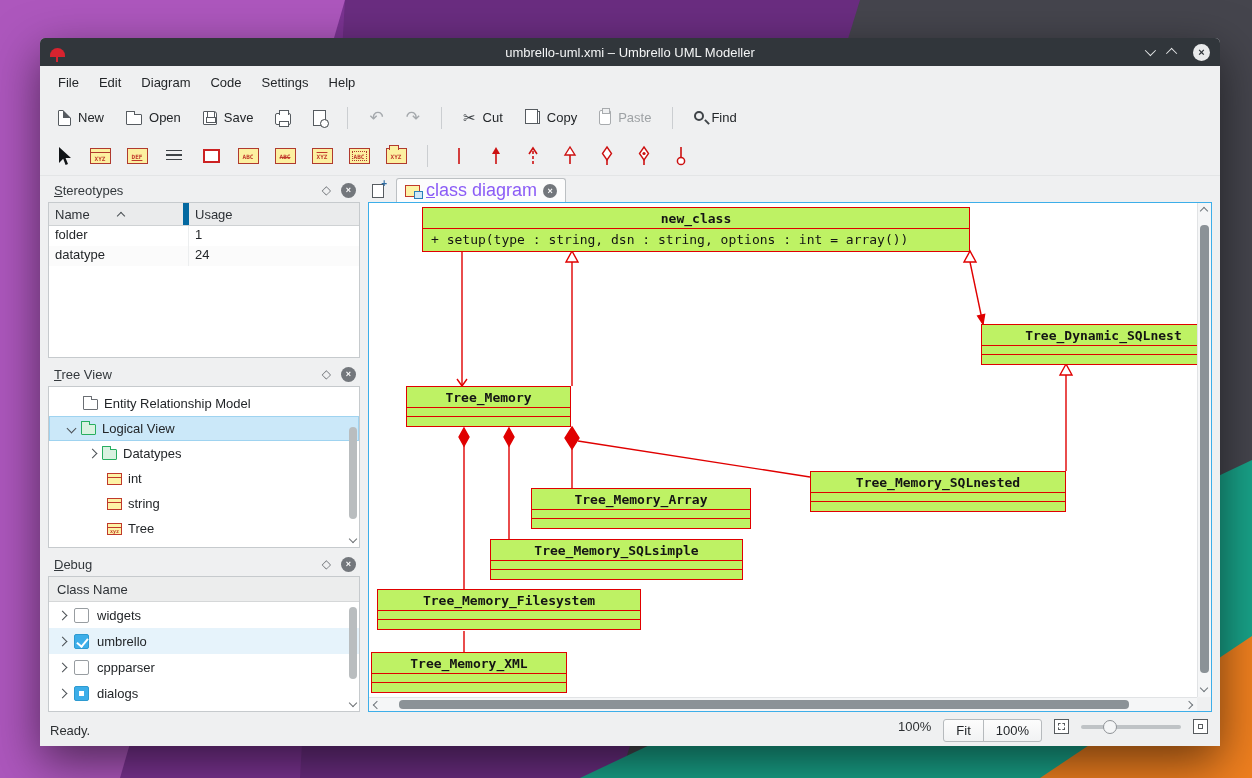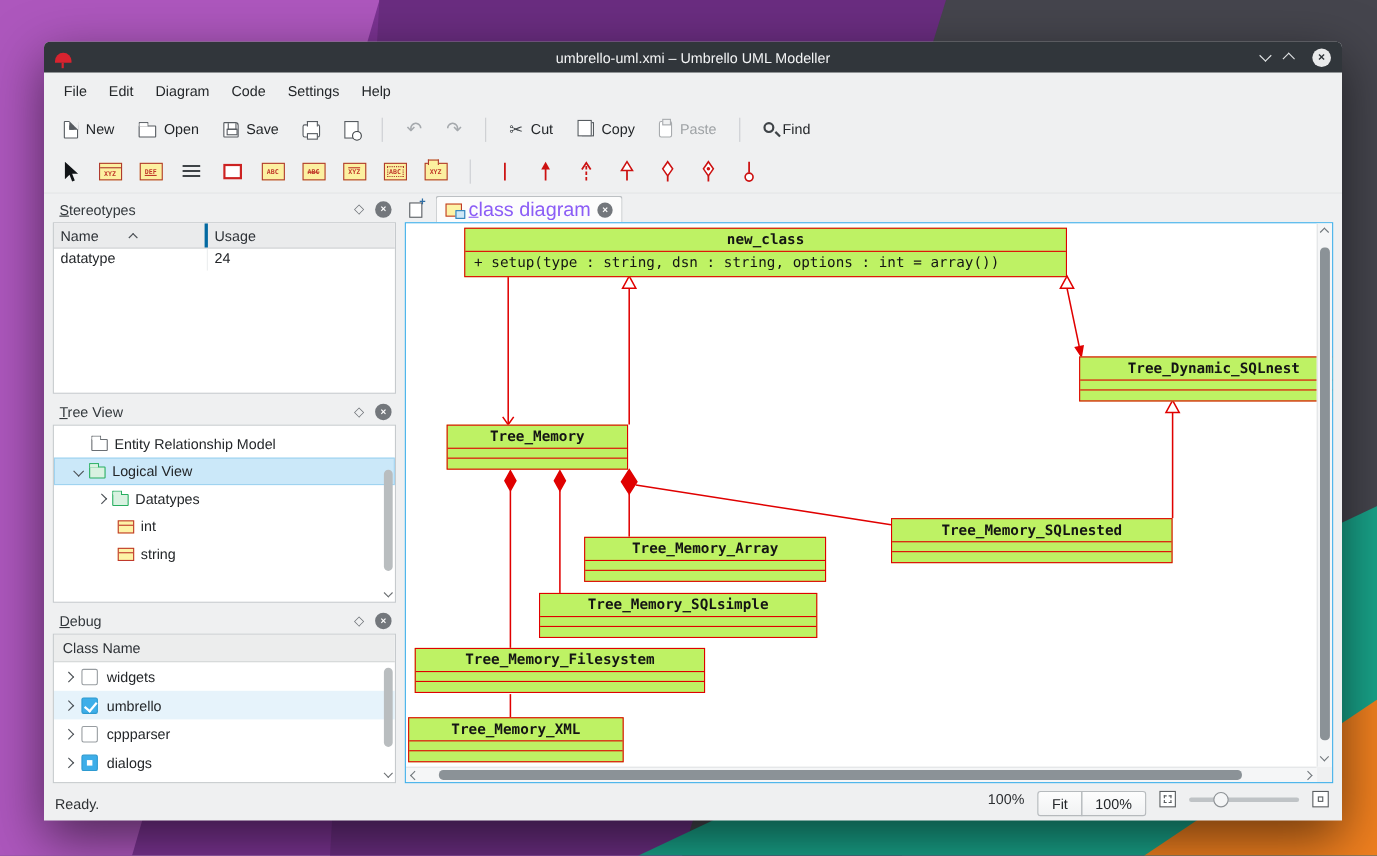--- a/index.html
+++ b/index.html
@@ -95,21 +95,21 @@
   .dock-title::first-letter { text-decoration:underline; }
   .float-ico { color:#6d7176; font-size:12px; line-height:12px; }
   .float-ico::after { content:"◇"; }
   .dock-close { width:15px; height:15px; border-radius:50%; background:#73777c; color:#fff; font-size:9px; font-weight:bold;
                 display:flex; align-items:center; justify-content:center; }
   .dock-close::after { content:"×"; }
   .dock-body { flex:1; background:#fff; border:1px solid #c6cacd; position:relative; overflow:hidden; }
 
   
   .st-head { display:flex; height:23px; background:#eaebec; border-bottom:1px solid #cfd2d4; font-size:13px; color:#2d3136; }
-  .st-head .c1 { width:140px; padding:3px 6px; border-right:3px solid #0369a1; display:flex; align-items:center; }
+  .st-head .c1 { width:140px; padding:3px 6px; border-right:6px solid #0369a1; display:flex; align-items:center; }
   .st-head .c2 { flex:1; padding:3px 6px; display:flex; align-items:center; }
   .sort-chev { width:6px; height:6px; border-right:1.4px solid #4a4f54; border-bottom:1.4px solid #4a4f54; transform:rotate(-135deg); margin-left:28px; margin-top:3px; }
   .st-row { display:flex; height:20px; font-size:13px; color:#232629; }
   .st-row:nth-child(odd) { background:#fbfbfb; }
   .st-row .c1 { width:140px; padding:1px 6px; border-right:1px solid #eceeef; }
   .st-row .c2 { flex:1; padding:1px 6px; }
 
   
   .tree-body { padding-top:4px; }
   .trow { height:25px; display:flex; align-items:center; gap:6px; font-size:13px; color:#232629; }
@@ -357,20 +357,24 @@
       <div class="st-head">
         <span class="c1">
           <span>Name</span>
           <span class="sort-chev"></span>
         </span>
         <span class="c2">
           <span>Usage</span>
         </span>
       </div>
       <div class="st-row">
+        <span class="c1">folder</span>
+        <span class="c2">1</span>
+      </div>
+      <div class="st-row">
         <span class="c1">datatype</span>
         <span class="c2">24</span>
       </div>
     </div>
   </div>
 
   <div class="dock dock-tree">
     <div class="dock-header">
       <span class="dock-title">Tree View</span>
       <span class="float-ico"></span>
@@ -391,20 +395,24 @@
         <span class="fold green"></span>
         <span>Datatypes</span>
       </div>
       <div class="trow" style="padding-left:58px">
         <span class="mini-class"></span>
         <span>int</span>
       </div>
       <div class="trow" style="padding-left:58px">
         <span class="mini-class"></span>
         <span>string</span>
+      </div>
+      <div class="trow" style="padding-left:58px">
+        <span class="mini-class xyz"></span>
+        <span>Tree</span>
       </div>
       <div class="dscroll" style="top:40px; height:92px;"></div>
       <div class="dchev" style="bottom:5px;"></div>
     </div>
   </div>
 
   <div class="dock dock-debug">
     <div class="dock-header">
       <span class="dock-title">Debug</span>
       <span class="float-ico"></span>

